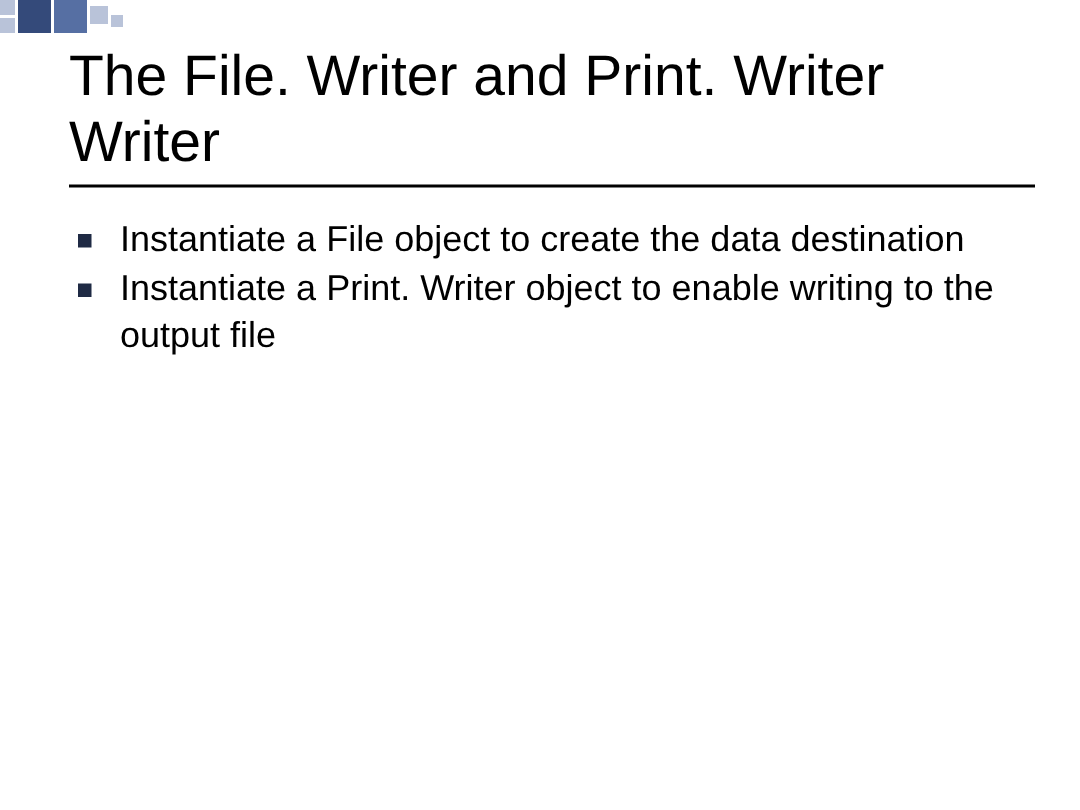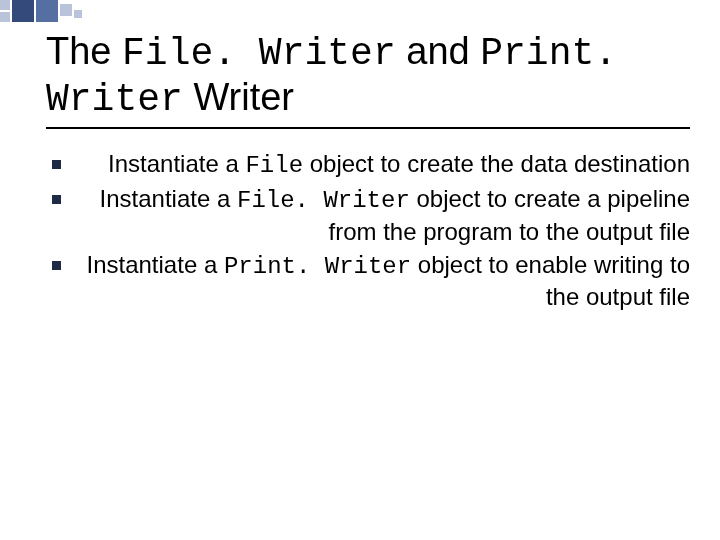--- a/index.html
+++ b/index.html
@@ -35,32 +35,31 @@
     right: 30px;
   }
   .title {
     font-size: 38px;
     line-height: 1.15;
     font-weight: 400;
     border-bottom: 2.5px solid #000;
     padding-bottom: 6px;
     margin-bottom: 20px;
   }
-  .mono { font-family: Liberation Mono, monospace; }
+  .mono { font-family: Liberation Sans, sans-serif; }
   .bullets {
     list-style: none;
     padding-left: 0;
   }
   .bullets li {
     position: relative;
     padding-left: 34px;
     font-size: 24px;
     line-height: 1.28;
     margin-bottom: 2px;
-    text-align: right;
   }
   .bullets li::before {
     content: "";
     position: absolute;
     left: 6px;
     top: 11px;
     width: 9px;
     height: 9px;
     background: #1f2a44;
   }
@@ -80,19 +79,16 @@
 <div class="slide">
   <h1 class="title">
     <span>The </span><span class="mono">File. Writer</span><span> and </span><span class="mono">Print. Writer</span><span> Writer</span>
   </h1>
 
   <ul class="bullets">
     <li>
       <span>Instantiate a </span><span class="mono">File</span><span> object to create the data destination</span>
     </li>
     <li>
-      <span>Instantiate a </span><span class="mono">File. Writer</span><span> object to create a pipeline from the program to the output file</span>
-    </li>
-    <li>
       <span>Instantiate a </span><span class="mono">Print. Writer</span><span> object to enable writing to the output file</span>
     </li>
   </ul>
 </div>
 
 </body></html>

